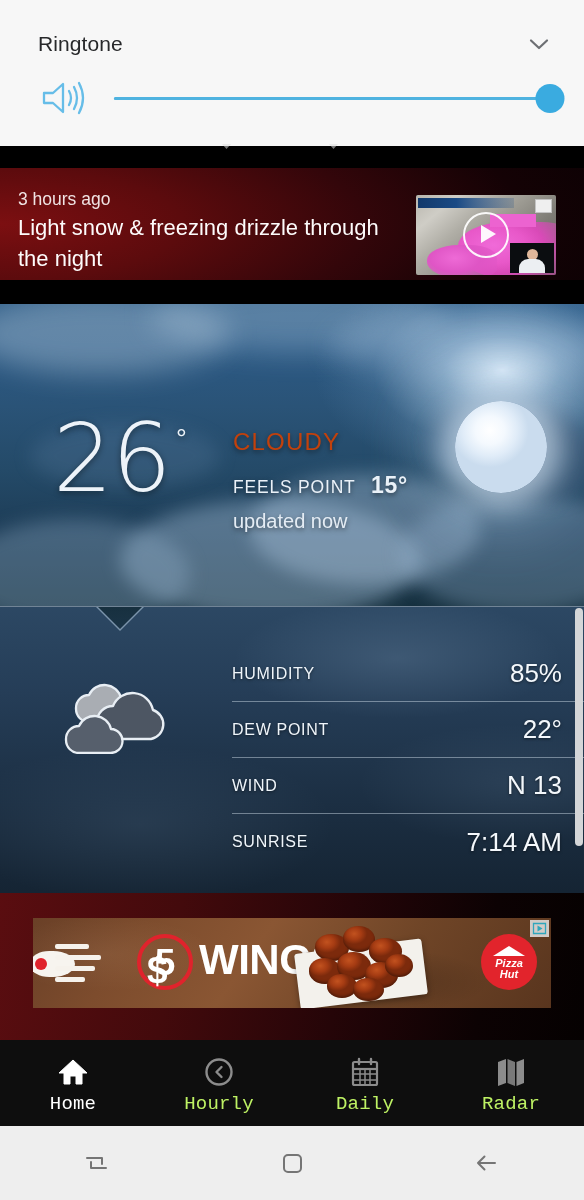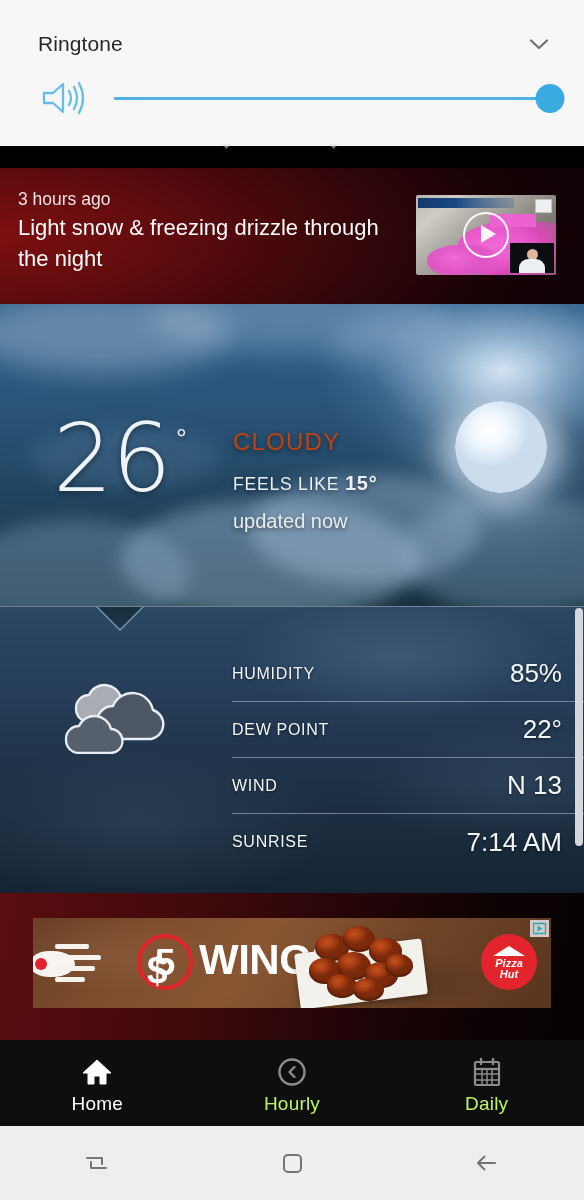--- a/index.html
+++ b/index.html
@@ -55,21 +55,21 @@
   }
   .gap-strip::before, .gap-strip::after {
     content: ""; position: absolute; top: -2px; width: 9px; height: 5px;
     background: #dcdcdc; opacity: .55;
   }
   .gap-strip::before { left: 222px; clip-path: polygon(0 0, 100% 0, 50% 100%); }
   .gap-strip::after  { left: 329px; clip-path: polygon(0 0, 100% 0, 50% 100%); }
 
   
   .alert-banner {
-    position: absolute; left: 0; top: 168px; width: 584px; height: 136px;
+    position: absolute; left: 0; top: 168px; width: 584px; height: 112px;
     background:
       radial-gradient(120% 190% at 0% 50%, #7c0f11 0%, #5c0b0d 26%, #33060a 52%, #140205 75%, #080103 100%);
     overflow: hidden;
   }
   .alert-time {
     position: absolute; left: 18px; top: 21px;
     font-size: 17.5px; color: #f0e3e3;
   }
   .alert-head {
     position: absolute; left: 18px; top: 44px; width: 390px;
@@ -166,21 +166,21 @@
   .hero-cond {
     position: absolute; left: 233px; top: 428px;
     font-size: 24px; letter-spacing: 1.2px; color: #c2410c;
     text-shadow: 0 2px 5px rgba(0,0,0,.5);
   }
   .hero-feels {
     position: absolute; left: 233px; top: 472px;
     font-size: 17.5px; letter-spacing: .8px; color: #eaf1f8;
     text-shadow: 0 2px 5px rgba(0,0,0,.5);
   }
-  .hero-feels b { font-size: 20px; font-weight: 700; }
+  .hero-feels b { font-size: 23px; margin-left: 10px; font-weight: 700; }
   .hero-updated {
     position: absolute; left: 233px; top: 510px;
     font-size: 20px; color: #e4ecf4;
     text-shadow: 0 2px 5px rgba(0,0,0,.5);
   }
 
   
   .details {
     position: absolute; left: 0; top: 606px; width: 584px; height: 287px;
     background:
@@ -327,20 +327,21 @@
   
   .tabbar {
     position: absolute; left: 0; top: 1040px; width: 584px; height: 86px;
     background: #0e0e0e;
     display: flex;
   }
   .tab {
     flex: 1 1 0; display: flex; flex-direction: column;
     align-items: center; justify-content: center; gap: 4px;
     padding-top: 4px;
+    font-family: Liberation Mono, monospace;
   }
   .tab .ic { height: 34px; display: flex; align-items: center; }
   .tab .lb { font-size: 19px; letter-spacing: .2px; }
   .tab.active .lb { color: #ffffff; }
   .tab .lb { color: #bef264; }
   .tab.active svg { fill: #ffffff; stroke: #ffffff; }
 
   
   .navbar {
     position: absolute; left: 0; top: 1126px; width: 584px; height: 74px;
@@ -421,21 +422,21 @@
       <div class="crater" style="left:52px;top:18px;width:13px;height:12px;"></div>
       <div class="crater" style="left:44px;top:52px;width:16px;height:14px;"></div>
       <div class="crater" style="left:16px;top:62px;width:10px;height:9px;"></div>
     </div>
   </div>
 
   <div class="hero-temp">26</div>
   <div class="hero-deg">°</div>
   <div class="hero-cond">CLOUDY</div>
   <div class="hero-feels">
-    <span>FEELS LIKE</span>
+    <span>FEELS POINT</span>
     <b>15°</b>
   </div>
   <div class="hero-updated">updated now</div>
 
   <div class="details">
     <div class="details-fog"></div>
     <div class="notch-edge"></div>
     <div class="notch"></div>
   </div>
 
@@ -540,20 +541,30 @@
         <span class="ic">
           <svg width="32" height="32" viewBox="0 0 32 32">
             <rect x="4" y="6" width="24" height="23" rx="1.5" fill="none" stroke="#8c8c8c" stroke-width="2.2"></rect>
             <path d="M4 13 H28" stroke="#8c8c8c" stroke-width="2.2"></path>
             <path d="M10 3 V8 M22 3 V8" stroke="#8c8c8c" stroke-width="2.4" stroke-linecap="round"></path>
             <path d="M11 13 V29 M16 13 V29 M21 13 V29 M4 18 H28 M4 24 H28" stroke="#8c8c8c" stroke-width="1.5"></path>
           </svg>
         </span>
         <span class="lb">Daily</span>
       </div>
+      <div class="tab">
+        <span class="ic">
+          <svg width="32" height="32" viewBox="0 0 32 32">
+            <path d="M3 6 L11 3 V27 L3 30 Z" fill="#8c8c8c"></path>
+            <path d="M12.5 3 L20 6 V30 L12.5 27 Z" fill="#8c8c8c" opacity=".85"></path>
+            <path d="M21.5 6 L29 3 V27 L21.5 30 Z" fill="#8c8c8c"></path>
+          </svg>
+        </span>
+        <span class="lb">Radar</span>
+      </div>
     </div>
 
   <div class="navbar">
     <div class="nav-btn">
       <span>
         <svg width="34" height="34" viewBox="0 0 34 34">
           <path d="M7 12 H22 M22 12 V18 M11 22 H26 M11 22 V16" fill="none" stroke="#757575" stroke-width="2" stroke-linecap="round"></path>
         </svg>
       </span>
     </div>

